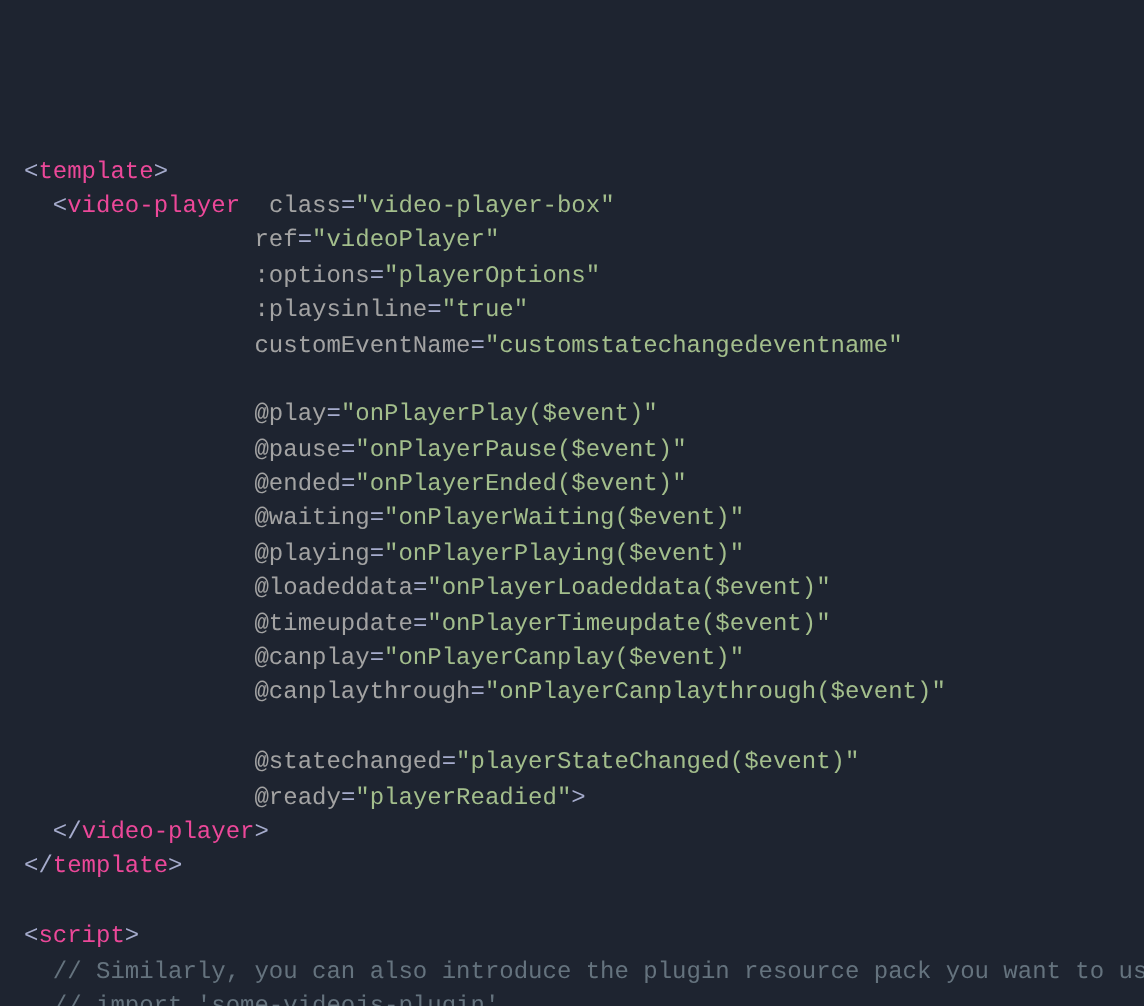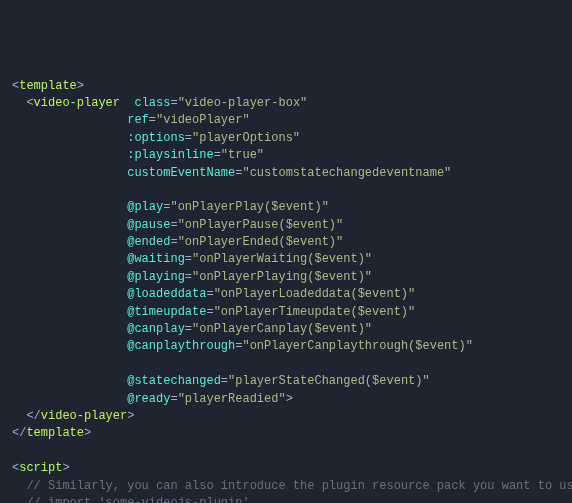--- a/index.html
+++ b/index.html
@@ -6,22 +6,22 @@
     margin: 0;
     padding: 8px 12px;
     background: #1e2430;
     font-family: Consolas, "Courier New", monospace;
     font-size: 12px;
     line-height: 1.45;
     color: #c0c5ce;
     white-space: pre;
     overflow-x: auto;
   }
-  .tag  { color: #bef264; }
-  .attr { color: #5eead4; }
+  .tag  { color: #ec4899; }
+  .attr { color: #a3a3a3; }
   .str  { color: #a3be8c; }
   .pun  { color: #a6accd; }
   .com  { color: #65737e; }
 </style>
 </head>
 <body>
 
 
 
 <div id="code"><div><span class="pun">&lt;</span><span class="tag">template</span><span class="pun">&gt;</span></div><div><span class="pun">  &lt;</span><span class="tag">video-player</span><span class="pun">  </span><span class="attr">class</span><span class="pun">=</span><span class="str">"video-player-box"</span></div><div><span class="pun">                </span><span class="attr">ref</span><span class="pun">=</span><span class="str">"videoPlayer"</span></div><div><span class="pun">                </span><span class="attr">:options</span><span class="pun">=</span><span class="str">"playerOptions"</span></div><div><span class="pun">                </span><span class="attr">:playsinline</span><span class="pun">=</span><span class="str">"true"</span></div><div><span class="pun">                </span><span class="attr">customEventName</span><span class="pun">=</span><span class="str">"customstatechangedeventname"</span></div><div><span class="pun"> </span></div><div><span class="pun">                </span><span class="attr">@play</span><span class="pun">=</span><span class="str">"onPlayerPlay($event)"</span></div><div><span class="pun">                </span><span class="attr">@pause</span><span class="pun">=</span><span class="str">"onPlayerPause($event)"</span></div><div><span class="pun">                </span><span class="attr">@ended</span><span class="pun">=</span><span class="str">"onPlayerEnded($event)"</span></div><div><span class="pun">                </span><span class="attr">@waiting</span><span class="pun">=</span><span class="str">"onPlayerWaiting($event)"</span></div><div><span class="pun">                </span><span class="attr">@playing</span><span class="pun">=</span><span class="str">"onPlayerPlaying($event)"</span></div><div><span class="pun">                </span><span class="attr">@loadeddata</span><span class="pun">=</span><span class="str">"onPlayerLoadeddata($event)"</span></div><div><span class="pun">                </span><span class="attr">@timeupdate</span><span class="pun">=</span><span class="str">"onPlayerTimeupdate($event)"</span></div><div><span class="pun">                </span><span class="attr">@canplay</span><span class="pun">=</span><span class="str">"onPlayerCanplay($event)"</span></div><div><span class="pun">                </span><span class="attr">@canplaythrough</span><span class="pun">=</span><span class="str">"onPlayerCanplaythrough($event)"</span></div><div><span class="pun"> </span></div><div><span class="pun">                </span><span class="attr">@statechanged</span><span class="pun">=</span><span class="str">"playerStateChanged($event)"</span></div><div><span class="pun">                </span><span class="attr">@ready</span><span class="pun">=</span><span class="str">"playerReadied"</span><span class="pun">&gt;</span></div><div><span class="pun">  &lt;/</span><span class="tag">video-player</span><span class="pun">&gt;</span></div><div><span class="pun">&lt;/</span><span class="tag">template</span><span class="pun">&gt;</span></div><div><span class="pun"> </span></div><div><span class="pun">&lt;</span><span class="tag">script</span><span class="pun">&gt;</span></div><div><span class="com">  // Similarly, you can also introduce the plugin resource pack you want to use within the component</span></div><div><span class="com">  // import 'some-videojs-plugin'</span></div></div>

